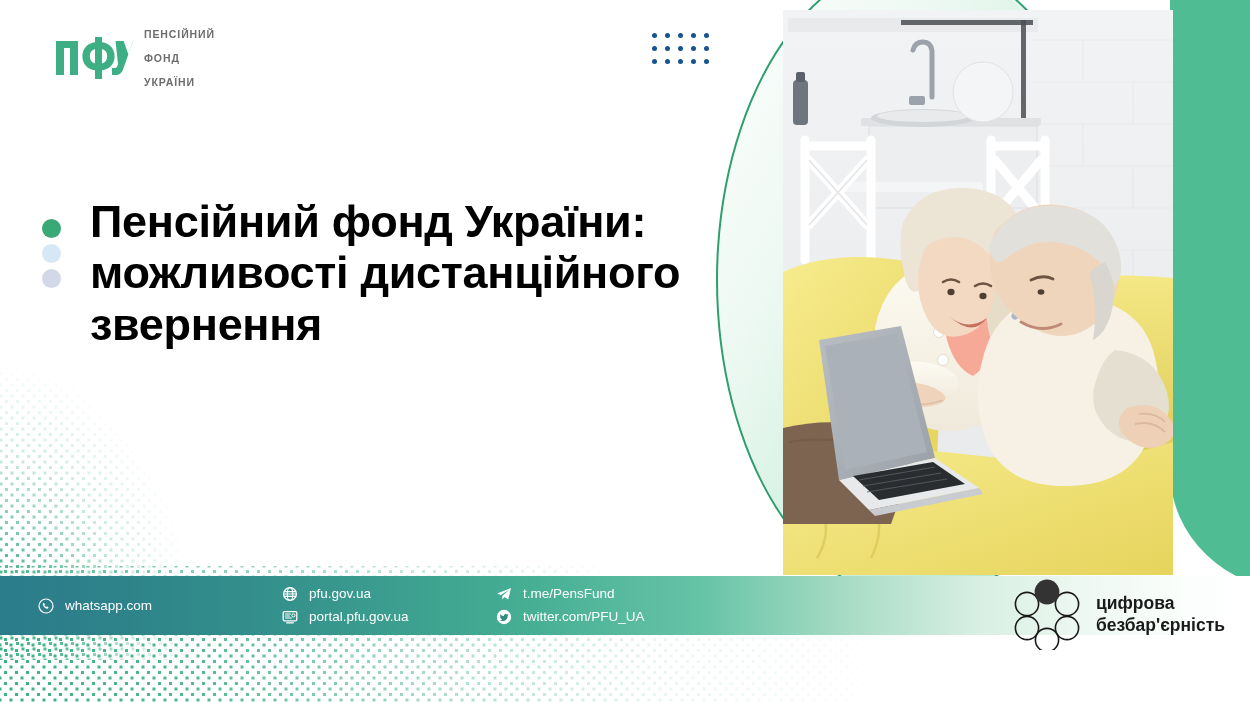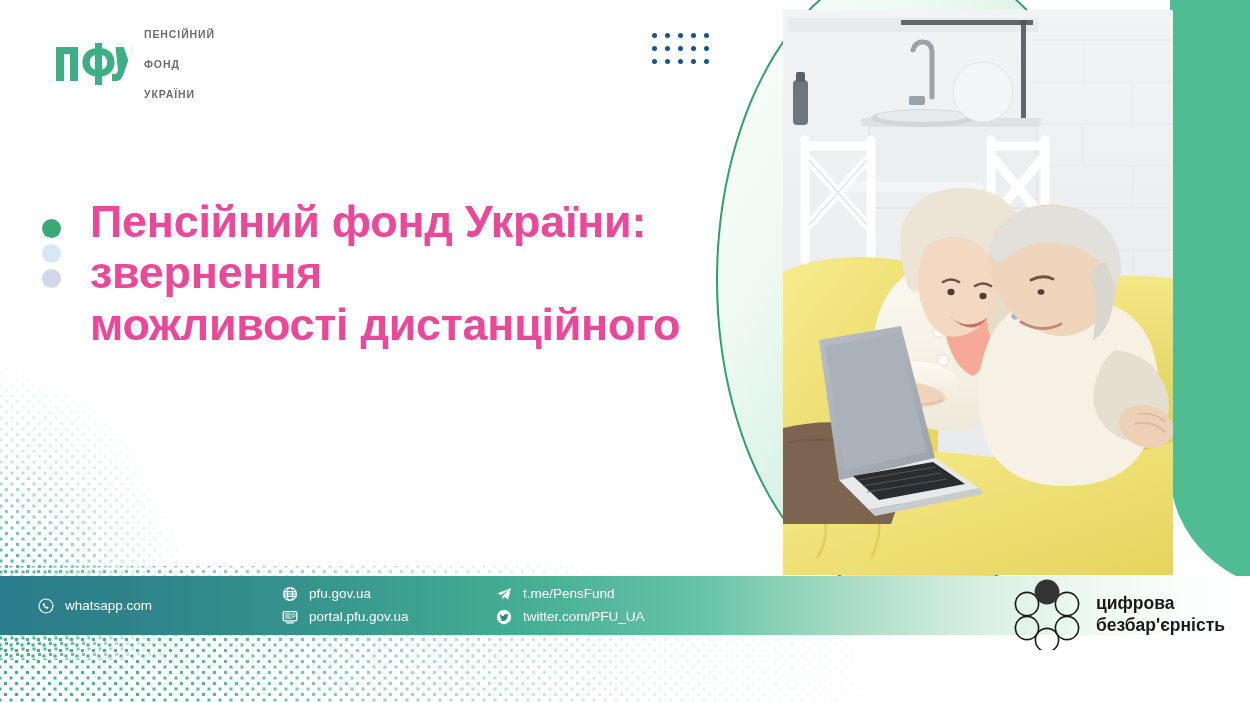--- a/index.html
+++ b/index.html
@@ -93,21 +93,21 @@
     overflow:hidden;
     background:#efefef;
   }
   .photo svg { display:block; width:100%; height:100%; }
 
   
   .logo { position:absolute; left:55px; top:27px; display:flex; align-items:center; gap:11px; }
   .logo-mark { width:78px; height:42px; }
   .logo-text {
     display:flex; flex-direction:column; justify-content:center;
-    gap:16px;
+    gap:10px;
     color:#6D6D6D;
     font-size:10.5px;
     font-weight:bold;
     letter-spacing:.9px;
     line-height:1.35;
   }
 
   
   .dot-grid {
     position:absolute; left:652px; top:33px;
@@ -117,21 +117,21 @@
   }
   .dot-grid i {
     width:5px; height:5px; border-radius:50%;
     background:#17548F;
     display:block;
   }
 
   
   .title-block { position:absolute; left:90px; top:196px; width:640px; }
   .title-line {
-    color:#ec4899;
+    color:#000000;
     font-size:45px;
     font-weight:bold;
     line-height:1.14;
     letter-spacing:-.3px;
     white-space:nowrap;
   }
   .title-dots {
     position:absolute;
     left:42px; top:219px;
     display:flex; flex-direction:column; gap:6px;
@@ -348,22 +348,22 @@
   </div>
 
   <div class="title-dots">
     <span style="background:#3BA877"></span>
     <span style="background:#D6E8F5"></span>
     <span style="background:#D3D8E8"></span>
   </div>
 
   <div class="title-block">
     <div class="title-line">Пенсійний фонд України:</div>
+    <div class="title-line">можливості дистанційного</div>
     <div class="title-line">звернення</div>
-    <div class="title-line">можливості дистанційного</div>
   </div>
 
   <div class="footer-bar"></div>
 
   <div class="footer-cols">
 
     <div class="fcol fcol-1">
       <div class="frow">
         <span class="fico">
           <svg viewBox="0 0 16 16" aria-hidden="true">

